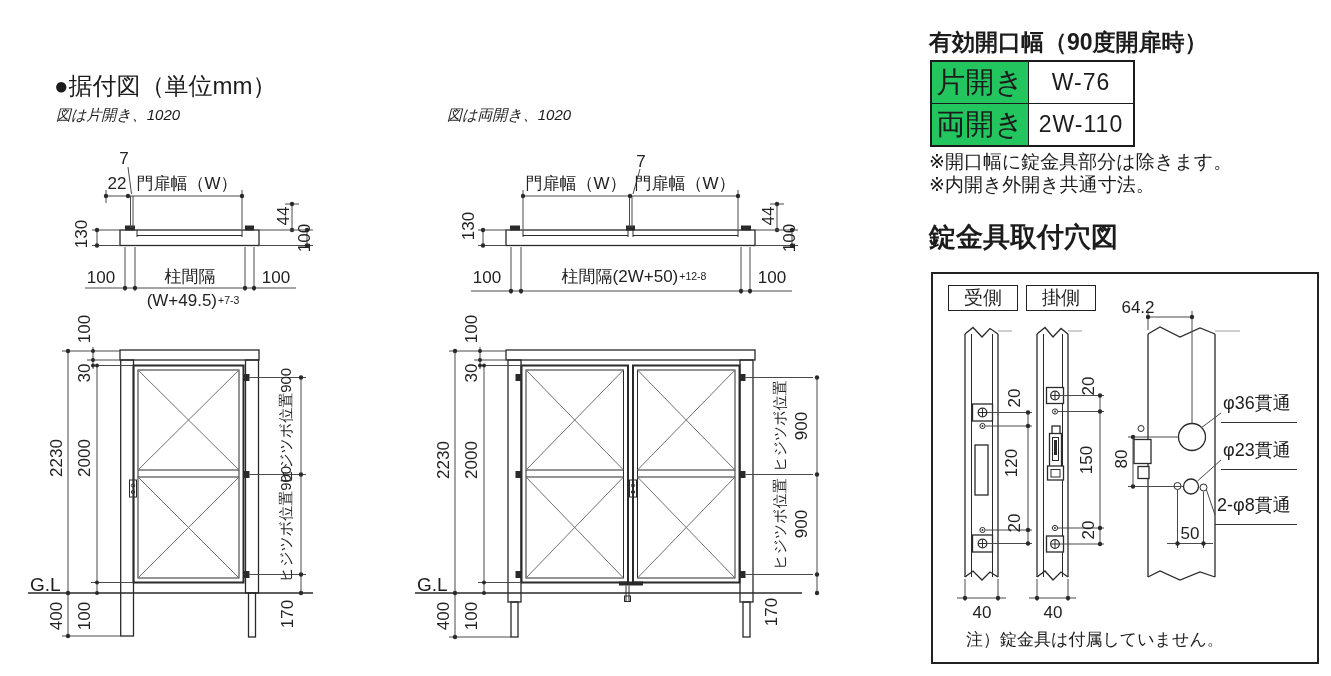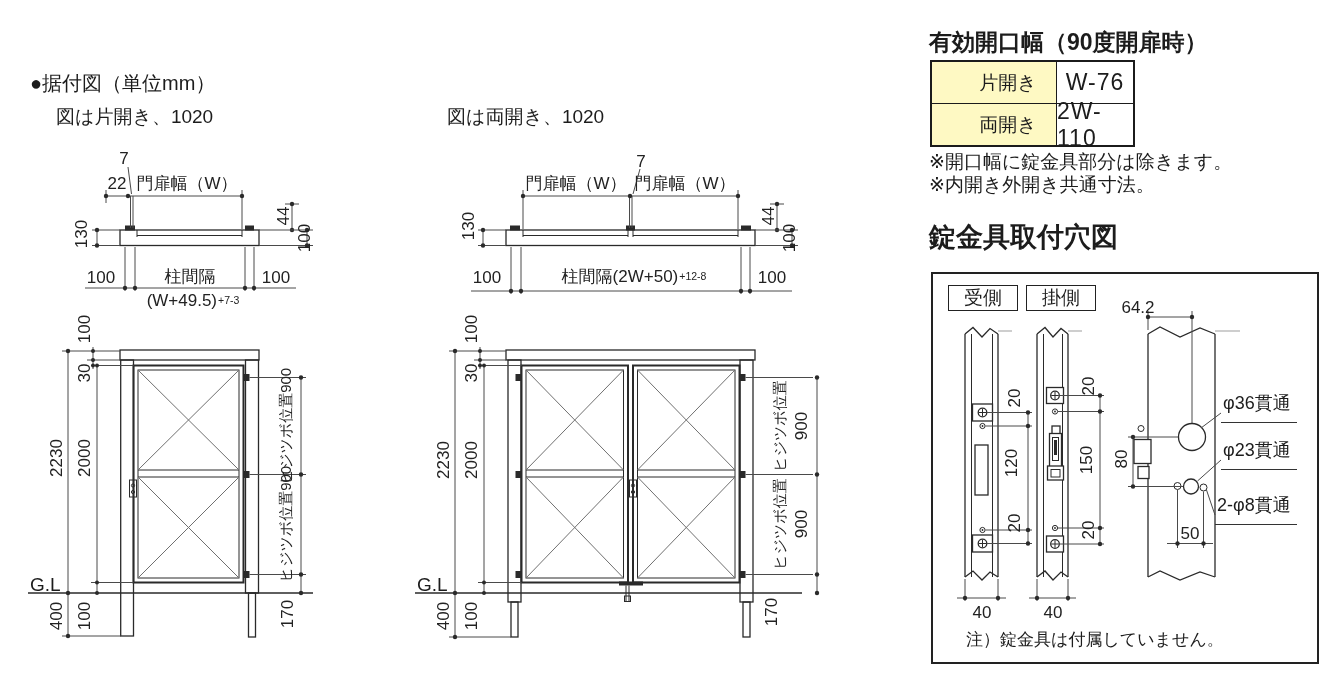--- a/index.html
+++ b/index.html
@@ -16,32 +16,32 @@
   svg.linework .xb{stroke:#707070;stroke-width:1;}
   svg.linework .dot{fill:#2a2a2a;stroke:none;}
   svg.linework .fillb{fill:#2a2a2a;stroke:none;}
   svg.linework .wf{fill:#ffffff;}
   svg.linework .gray{stroke:#b3b3b3;}
   .lbl{position:absolute;transform:translate(-50%,-50%);white-space:nowrap;
        font-size:17px;line-height:1;color:#222;}
   .lbl.v{transform:translate(-50%,-50%) rotate(-90deg);}
   .lbl.small{font-size:15px;}
   .tl{position:absolute;white-space:nowrap;line-height:1.15;color:#1c1c1c;}
-  .h-main{font-size:20px;}
-  .h-cap{font-size:19px;}
+  .h-main{font-size:24px;margin-left:24px;}
+  .h-cap{font-size:15px;font-style:italic;}
   .h-table{font-size:23px;font-weight:bold;}
   .h-lock{font-size:27px;font-weight:bold;}
   .note-line{font-size:19px;}
   .frac{display:flex;align-items:center;}
   .tol{display:flex;flex-direction:row;font-size:10.5px;line-height:1.05;margin-left:1px;text-align:left;}
   .otable{position:absolute;left:930px;top:60px;width:201px;border:2px solid #1b1b1b;background:#fff;}
   .orow{display:flex;height:41px;}
   .orow + .orow{border-top:1.5px solid #1b1b1b;}
-  .ocell-l{width:96px;background:#fef9c3;border-right:1.5px solid #1b1b1b;
-           display:flex;align-items:center;justify-content:center;font-size:19px;padding-left:28px;}
+  .ocell-l{width:96px;background:#22c55e;border-right:1.5px solid #1b1b1b;
+           display:flex;align-items:center;justify-content:center;font-size:29px;}
   .ocell-v{flex:1;display:flex;align-items:center;justify-content:center;font-size:23px;letter-spacing:1px;}
   .panel-box{position:absolute;left:931px;top:272px;width:384px;height:388px;border:2px solid #222;}
   .tag-box{position:absolute;border:1.6px solid #222;display:flex;align-items:center;justify-content:center;
            font-size:19px;background:#fff;}
   .hole-lbl{position:absolute;font-size:18px;border-bottom:1.5px solid #333;padding:0 6px 8px 2px;
             white-space:nowrap;line-height:1.1;}
   .note-small{font-size:17px;}
 </style>
 </head>
 <body>

